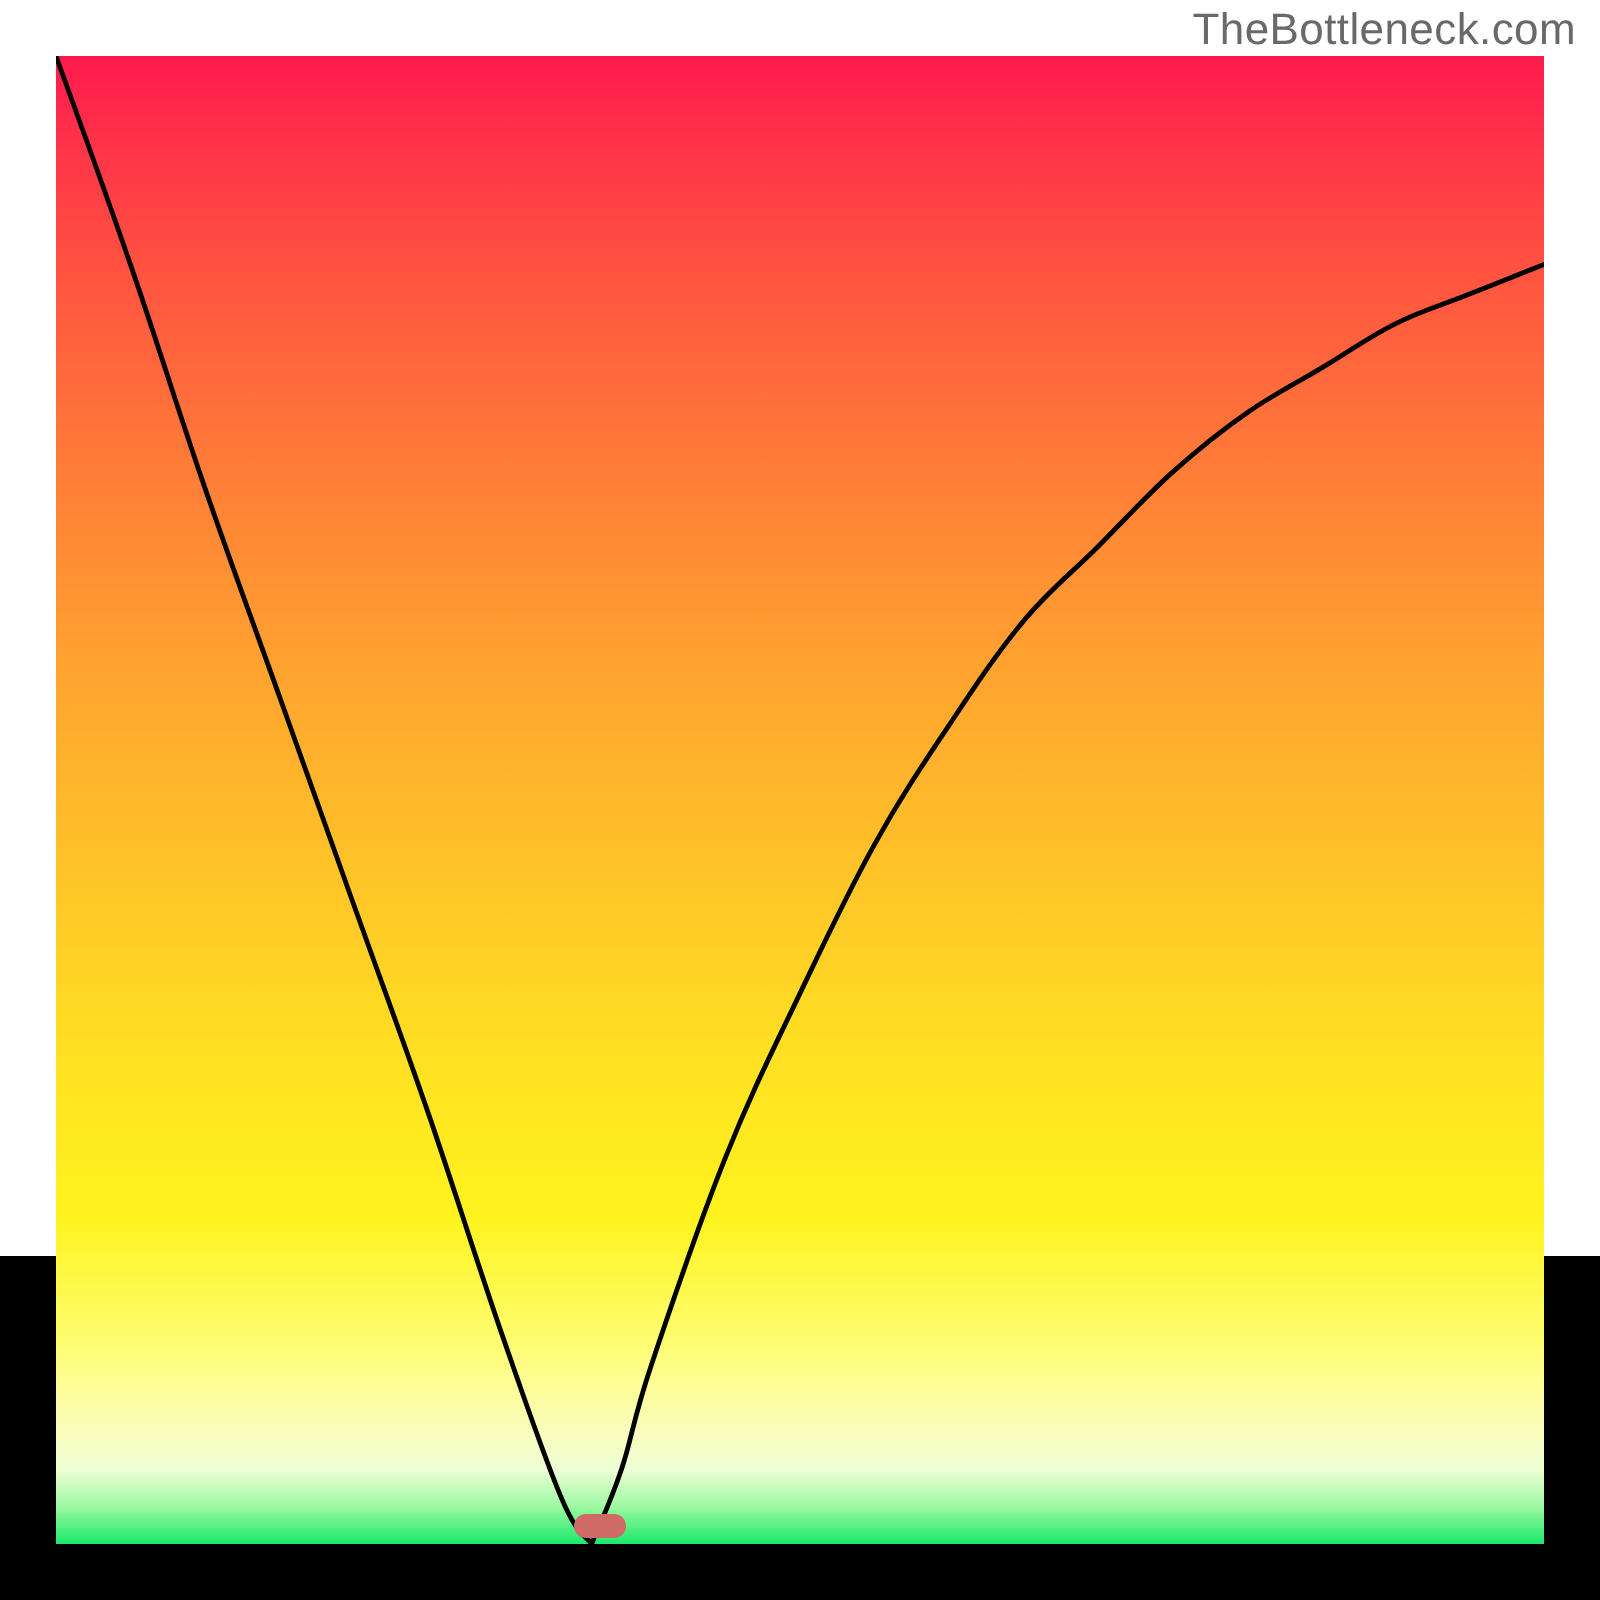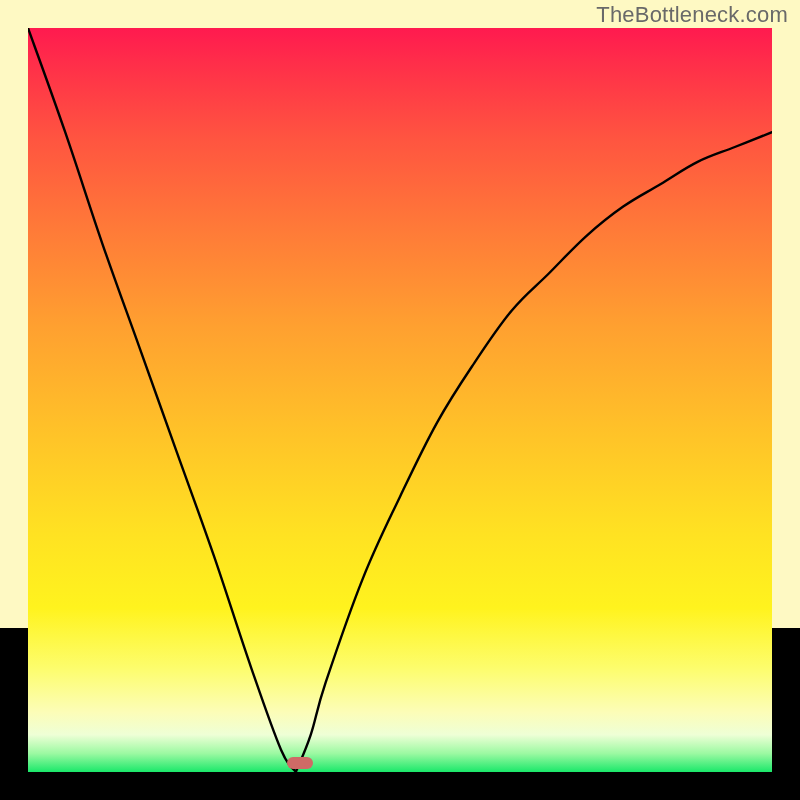--- a/index.html
+++ b/index.html
@@ -8,21 +8,21 @@
     width: 800px;
     height: 800px;
     background: #000;
     overflow: hidden;
     font-family: Arial, Helvetica, sans-serif;
   }
   .frame {
     position: relative;
     width: 800px;
     height: 628px;
-    background: #fef9c3;
+    background: #ffffff;
   }
   .watermark {
     position: absolute;
     top: 2px;
     right: 12px;
     color: #696969;
     font-size: 22px;
     font-weight: 500;
     letter-spacing: 0.2px;
     user-select: none;

